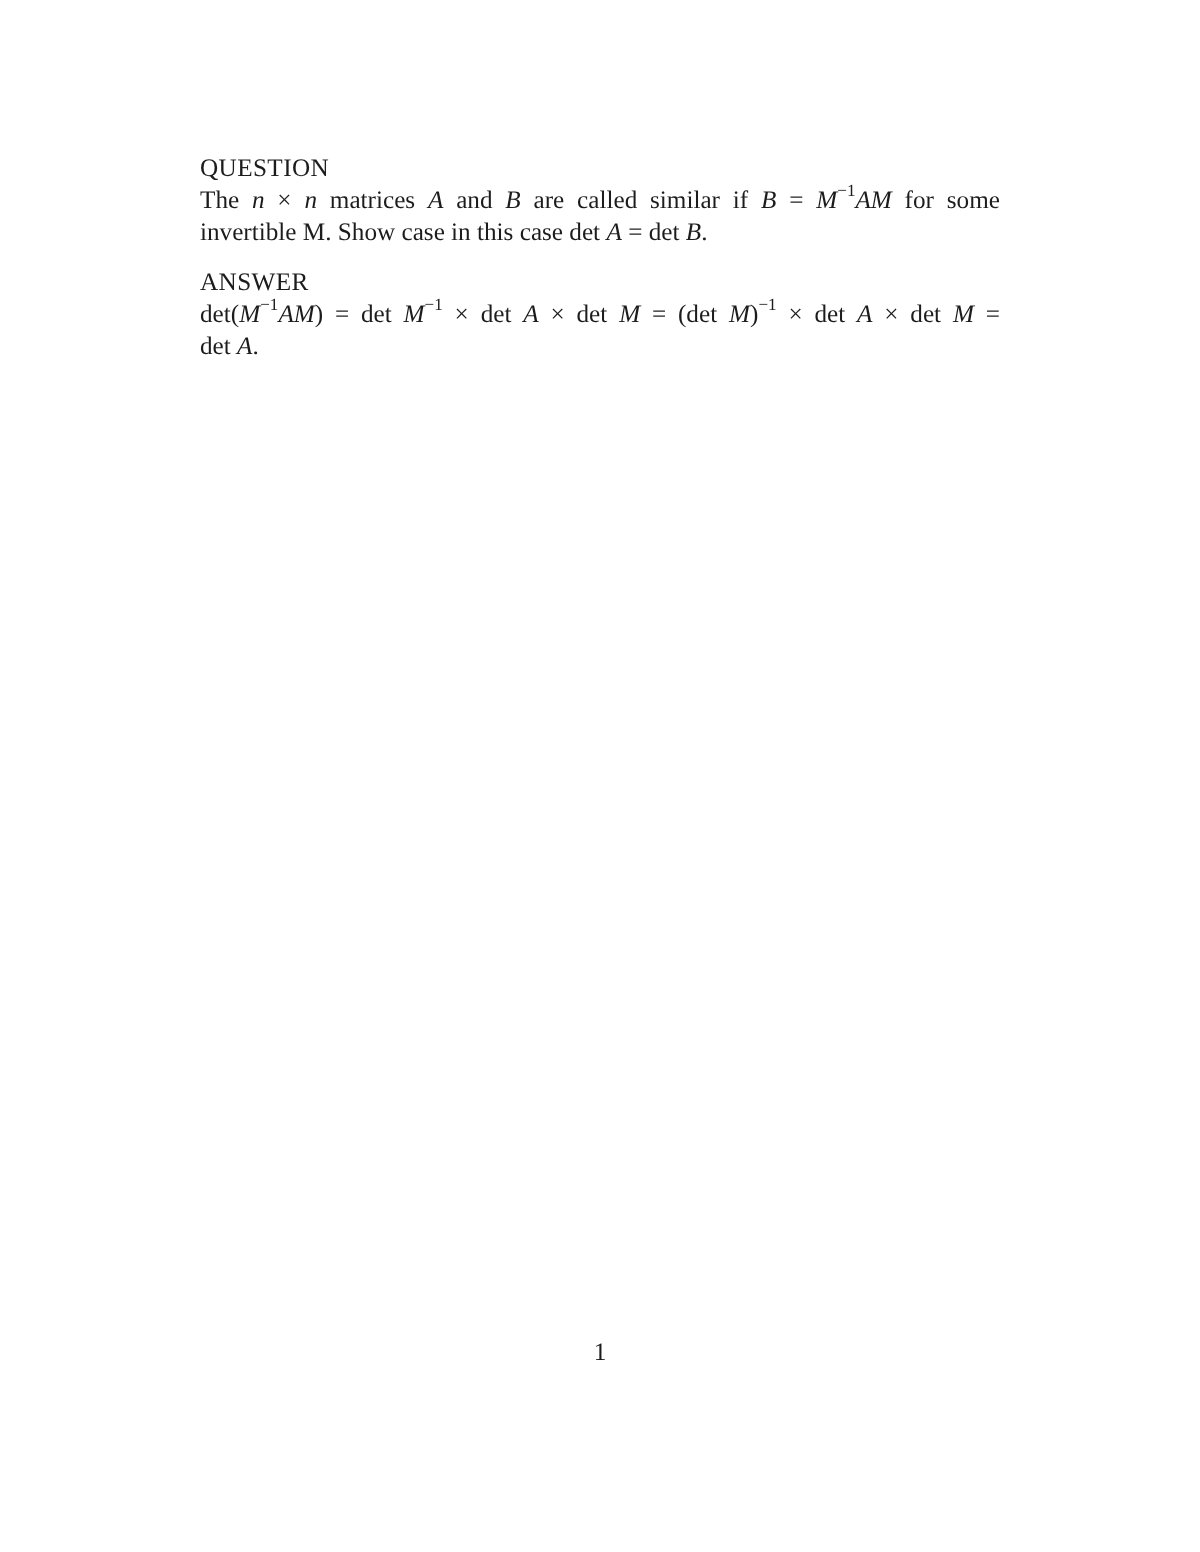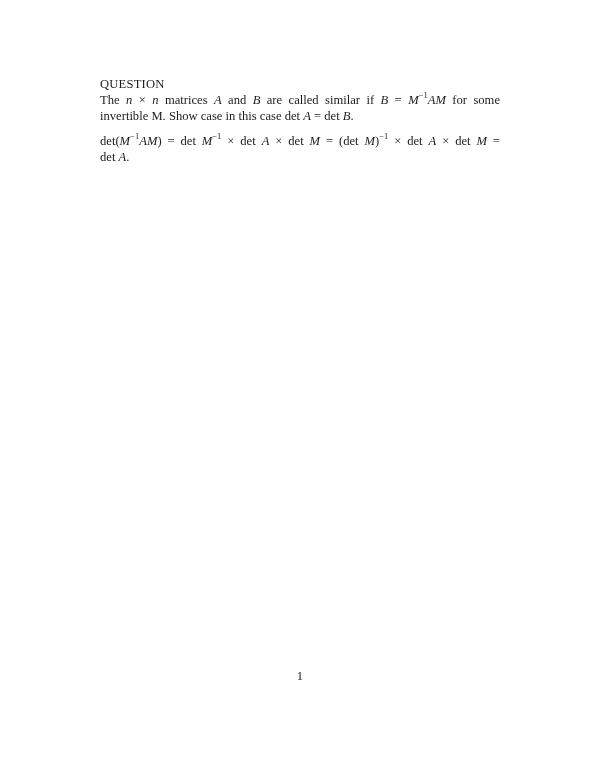--- a/index.html
+++ b/index.html
@@ -65,20 +65,21 @@
 
   <div class="textblock">
 
     <section>
       <div class="heading">QUESTION</div>
       <div class="line justified"><span>The </span><span class="it">n</span><span> × </span><span class="it">n</span><span> matrices </span><span class="it">A</span><span> and </span><span class="it">B</span><span> are called similar if </span><span class="it">B</span><span> = </span><span class="it">M</span><sup>−1</sup><span class="it">AM</span><span> for some</span></div>
       <div class="line"><span>invertible M. Show case in this case det </span><span class="it">A</span><span> = det </span><span class="it">B</span><span>.</span></div>
     </section>
 
     <section class="answer-section">
+      <div class="heading">ANSWER</div>
       <div class="line justified"><span>det(</span><span class="it">M</span><sup>−1</sup><span class="it">AM</span><span>) = det </span><span class="it">M</span><sup>−1</sup><span> × det </span><span class="it">A</span><span> × det </span><span class="it">M</span><span> = (det </span><span class="it">M</span><span>)</span><sup>−1</sup><span> × det </span><span class="it">A</span><span> × det </span><span class="it">M</span><span> =</span></div>
       <div class="line"><span>det </span><span class="it">A</span><span>.</span></div>
     </section>
 
   </div>
 
   <div class="page-number">1</div>
 
 </div>
 

